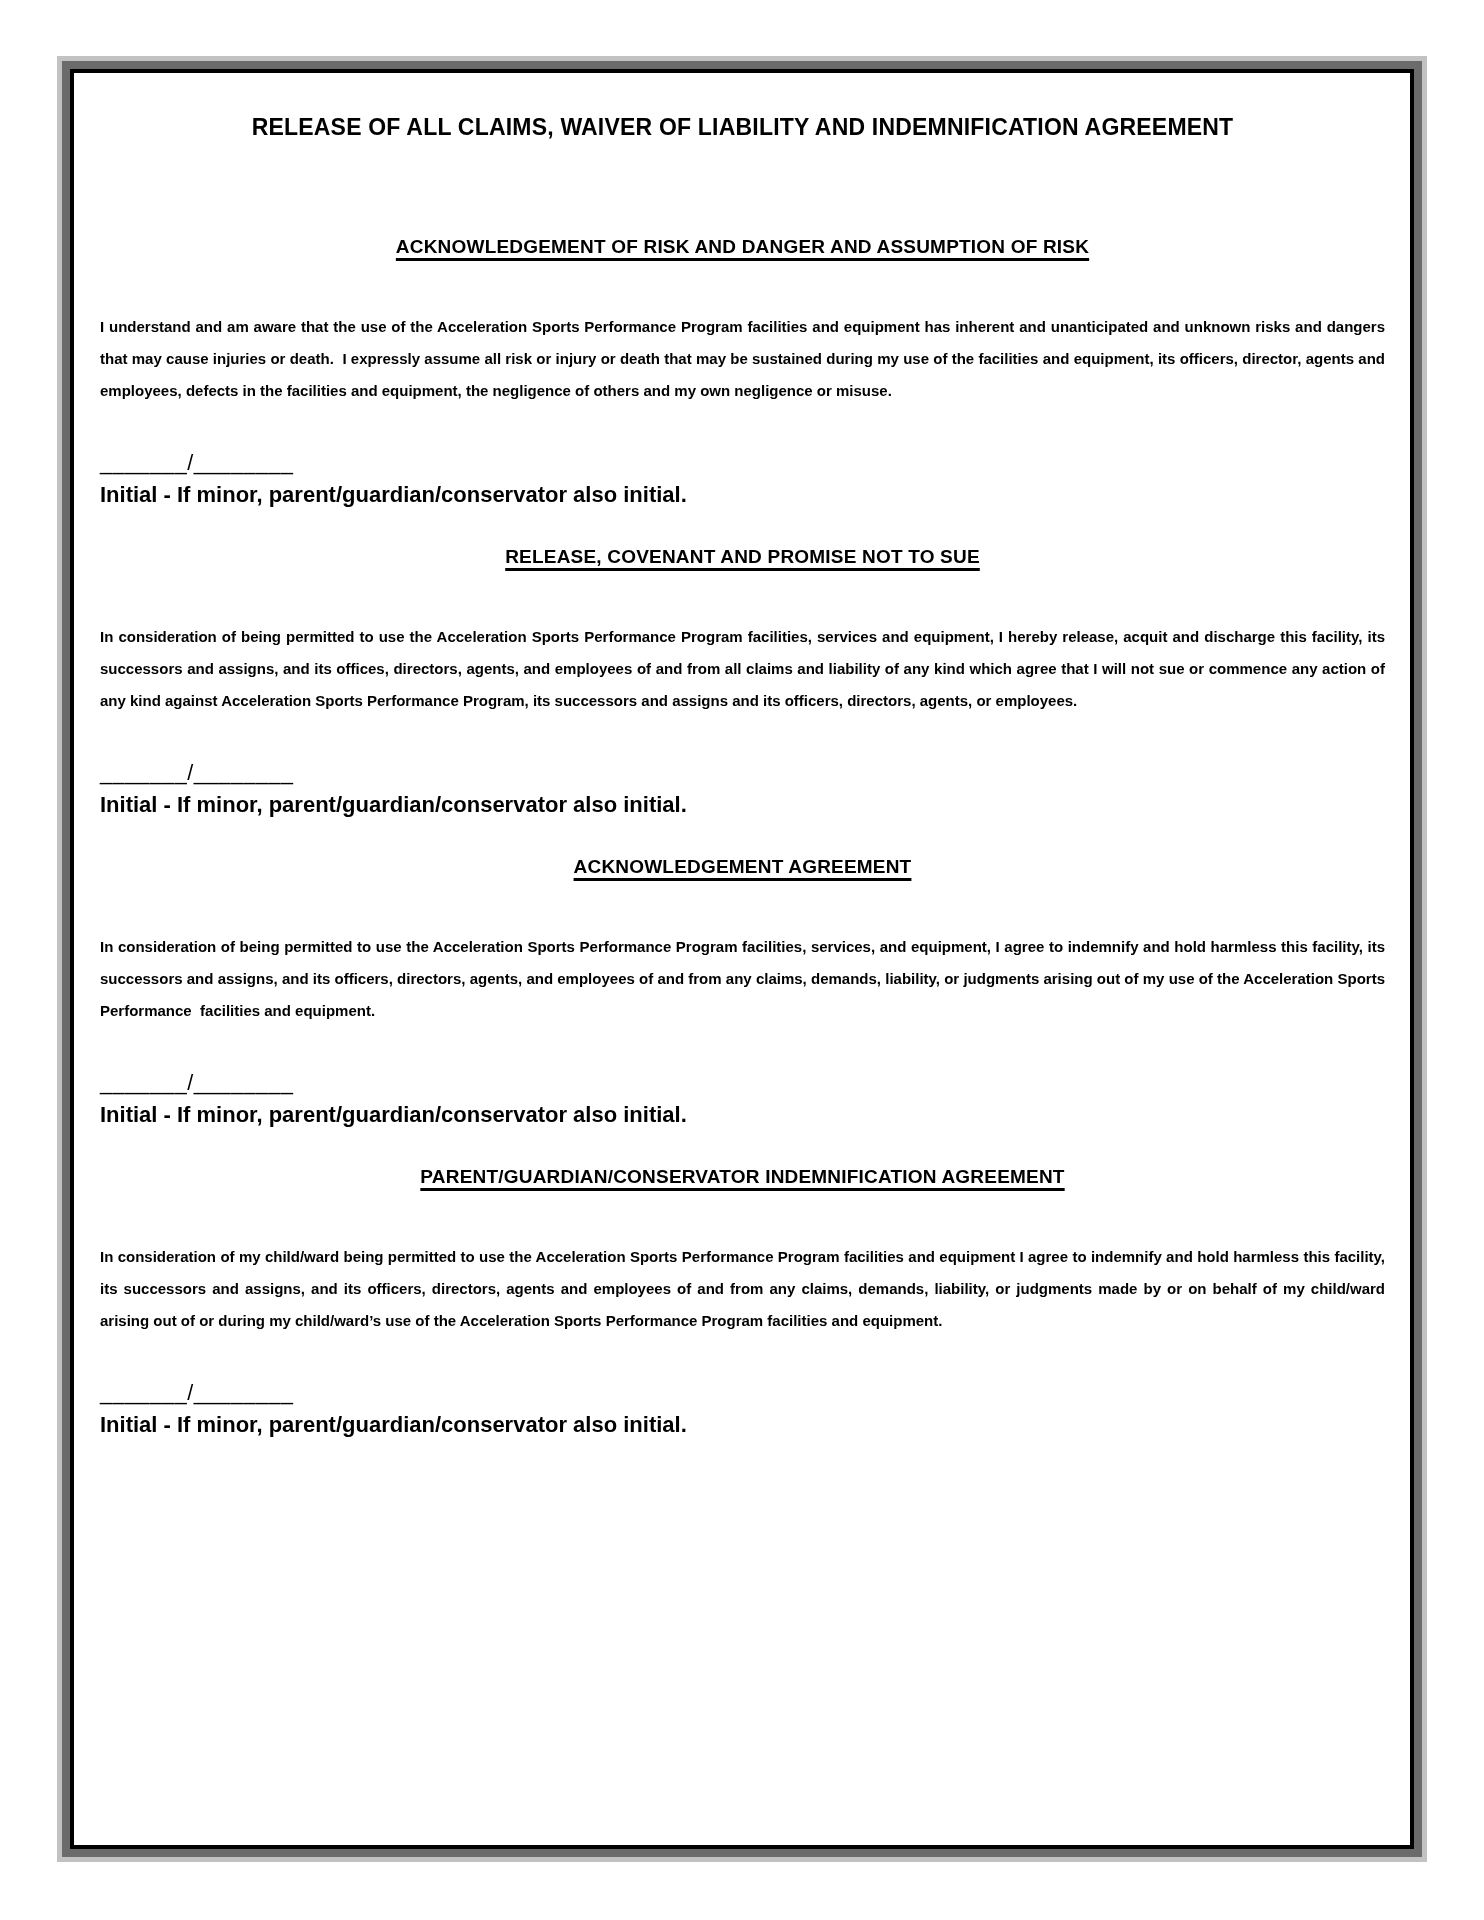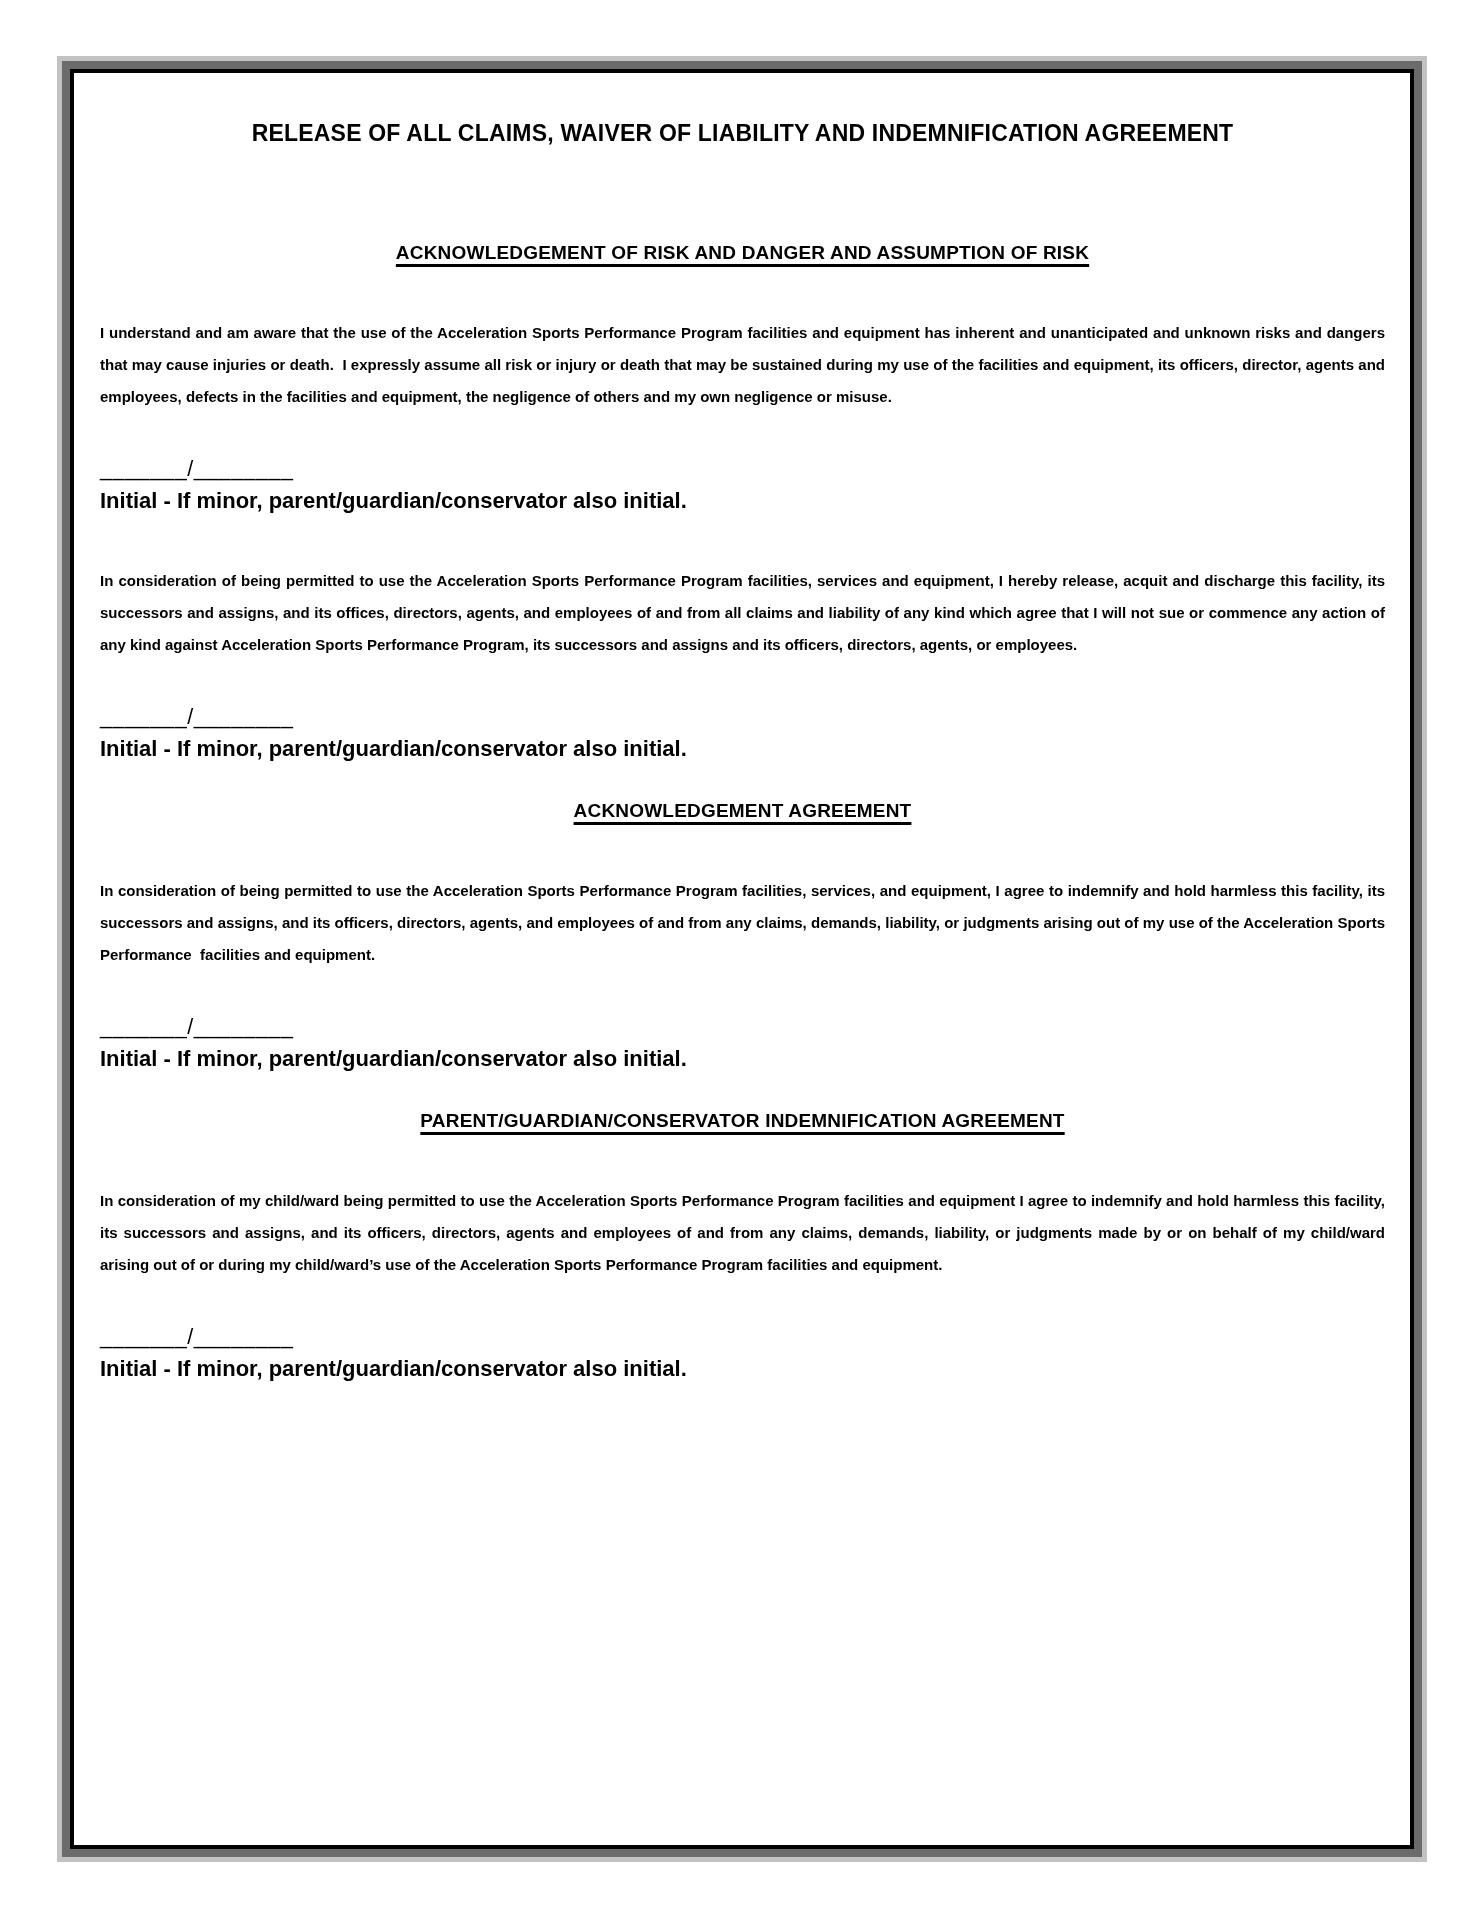--- a/index.html
+++ b/index.html
@@ -28,21 +28,21 @@
     box-shadow: 0 0 0 13px #c2c2c2;
     background: #ffffff;
   }
   .page-content {
     box-sizing: border-box;
     width: 100%;
     height: 100%;
     padding: 28px 25px 20px 26px;
   }
   .doc-title {
-    margin: 16px;
+    margin: 10px;
     font-size: 23px;
     line-height: 32px;
     font-weight: bold;
     text-align: center;
     letter-spacing: 0.2px;
   }
   .section-heading {
     margin: 30px 0 0 0;
     font-size: 19px;
     line-height: 32px;
@@ -92,20 +92,21 @@
     <div class="section">
       <h2 class="section-heading"><span class="underlined">ACKNOWLEDGEMENT OF RISK AND DANGER AND ASSUMPTION OF RISK</span></h2>
       <p class="section-body">I understand and am aware that the use of the Acceleration Sports Performance Program facilities and equipment has inherent and unanticipated and unknown risks and dangers that may cause injuries or death.&nbsp; I expressly assume all risk or injury or death that may be sustained during my use of the facilities and equipment, its officers, director, agents and employees, defects in the facilities and equipment, the negligence of others and my own negligence or misuse.</p>
       <div class="initial-block">
         <div class="initial-line">_______/________</div>
         <div class="initial-label">Initial - If minor, parent/guardian/conservator also initial.</div>
       </div>
     </div>
 
     <div class="section">
+      <h2 class="section-heading"><span class="underlined">RELEASE, COVENANT AND PROMISE NOT TO SUE</span></h2>
       <p class="section-body">In consideration of being permitted to use the Acceleration Sports Performance Program facilities, services and equipment, I hereby release, acquit and discharge this facility, its successors and assigns, and its offices, directors, agents, and employees of and from all claims and liability of any kind which agree that I will not sue or commence any action of any kind against Acceleration Sports Performance Program, its successors and assigns and its officers, directors, agents, or employees.</p>
       <div class="initial-block">
         <div class="initial-line">_______/________</div>
         <div class="initial-label">Initial - If minor, parent/guardian/conservator also initial.</div>
       </div>
     </div>
 
     <div class="section">
       <h2 class="section-heading"><span class="underlined">ACKNOWLEDGEMENT AGREEMENT</span></h2>
       <p class="section-body">In consideration of being permitted to use the Acceleration Sports Performance Program facilities, services, and equipment, I agree to indemnify and hold harmless this facility, its successors and assigns, and its officers, directors, agents, and employees of and from any claims, demands, liability, or judgments arising out of my use of the Acceleration Sports Performance&nbsp; facilities and equipment.</p>

